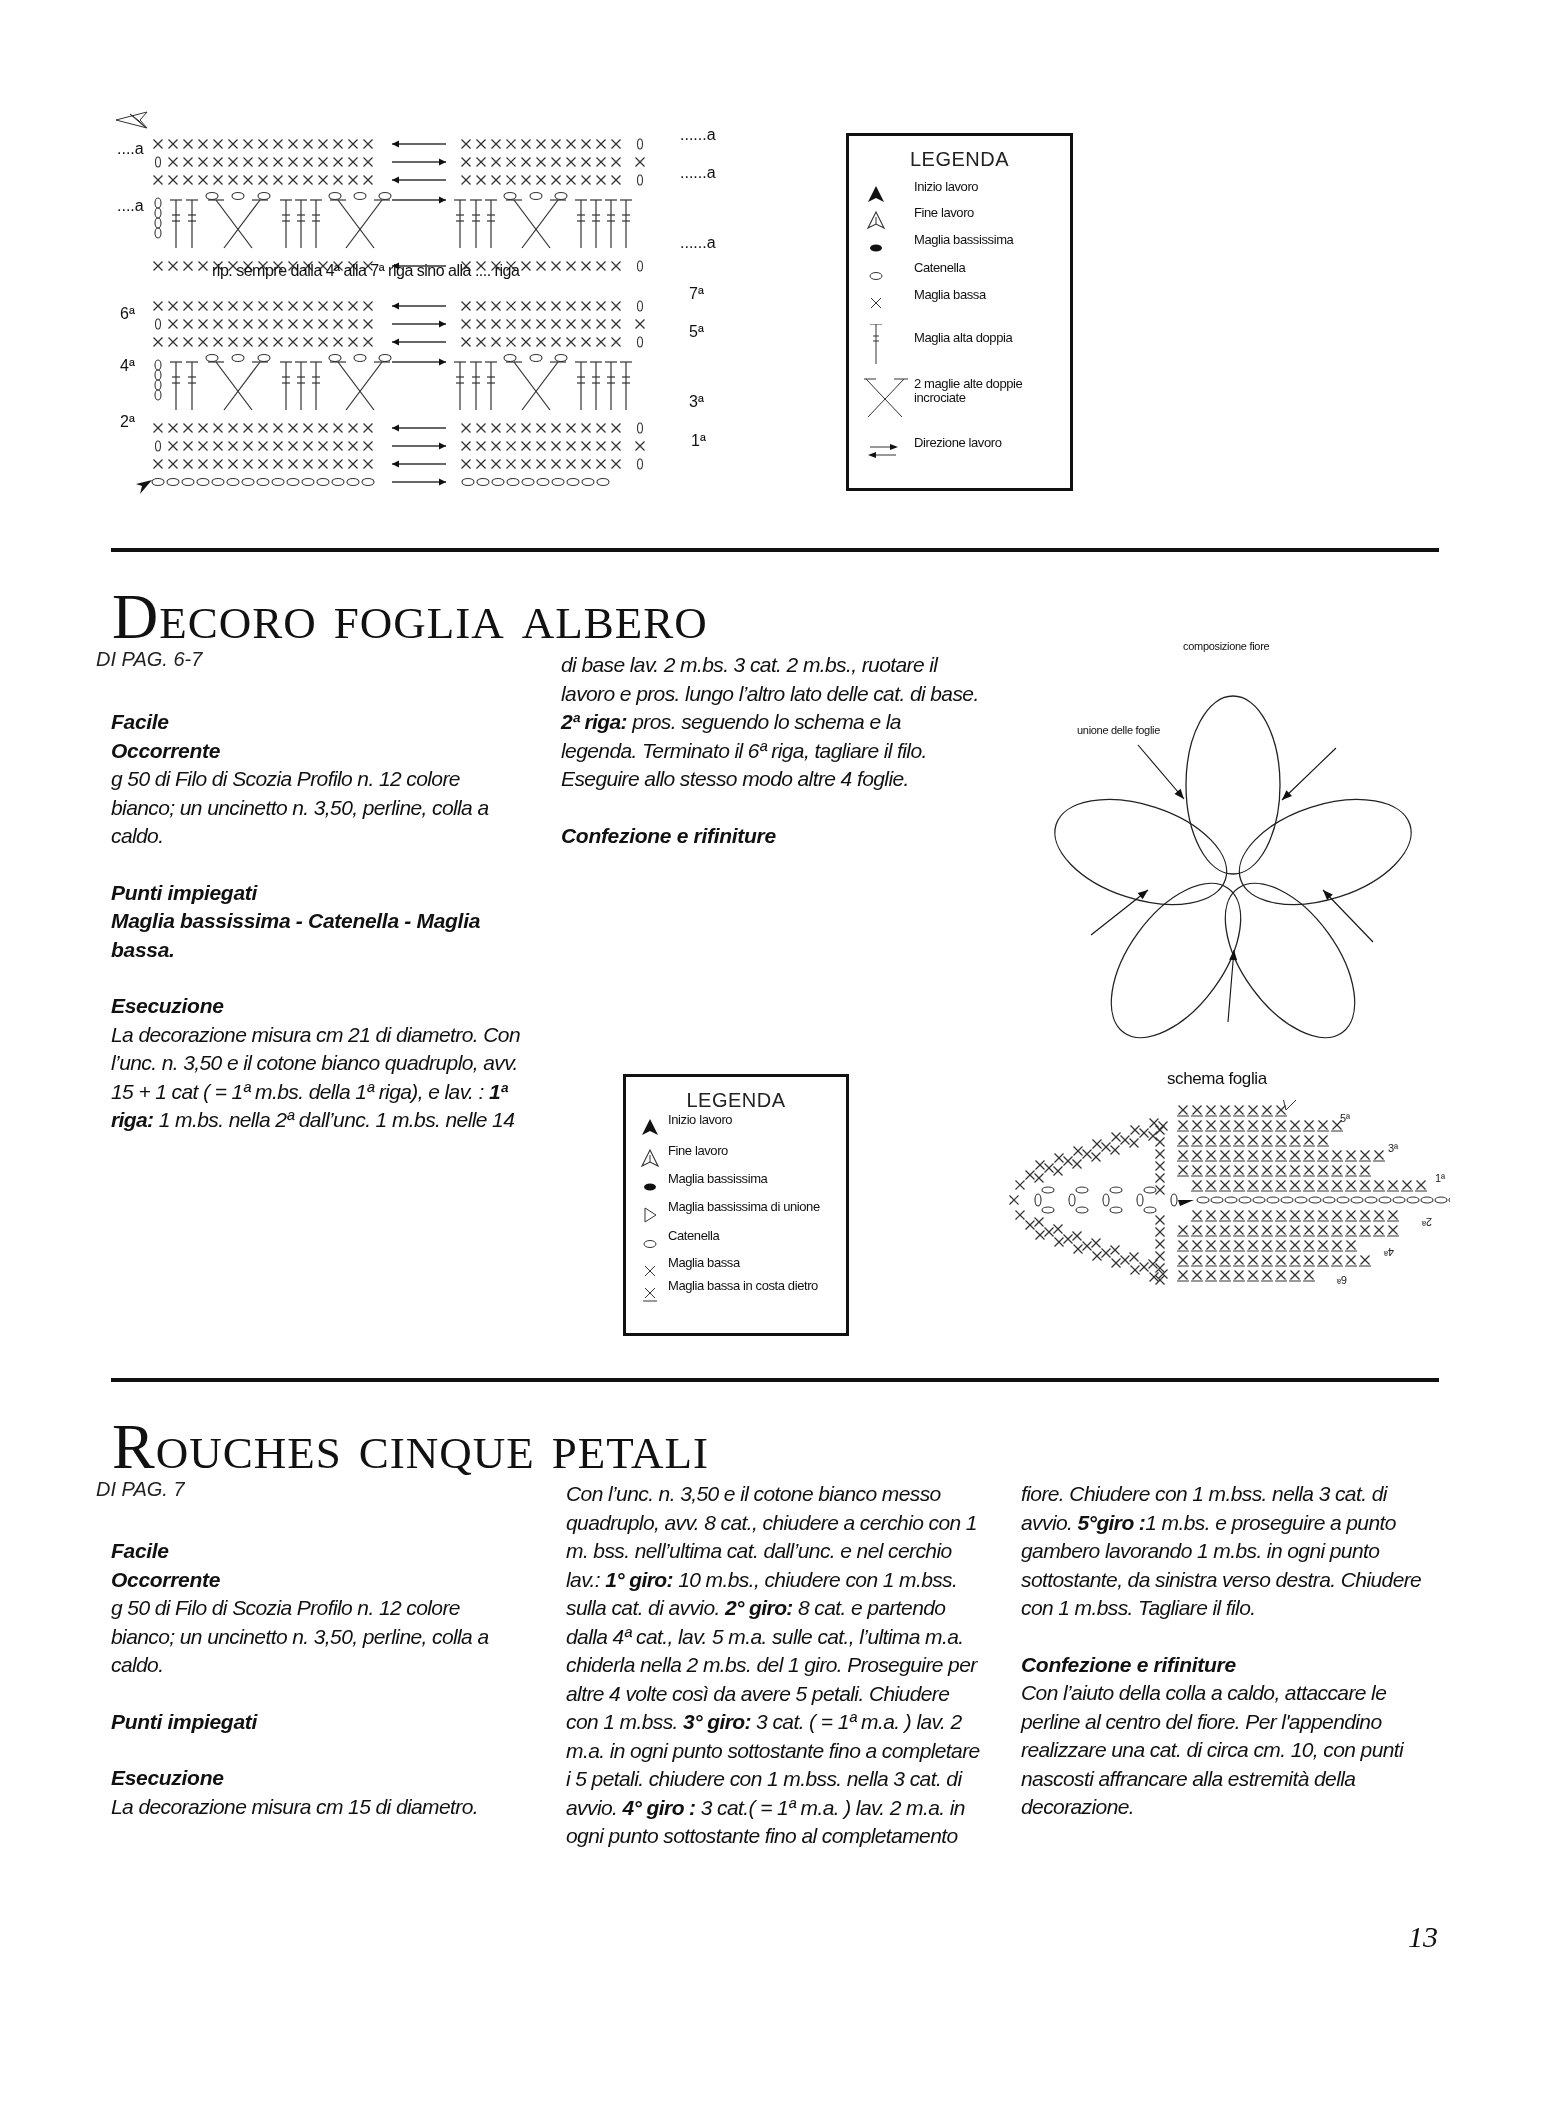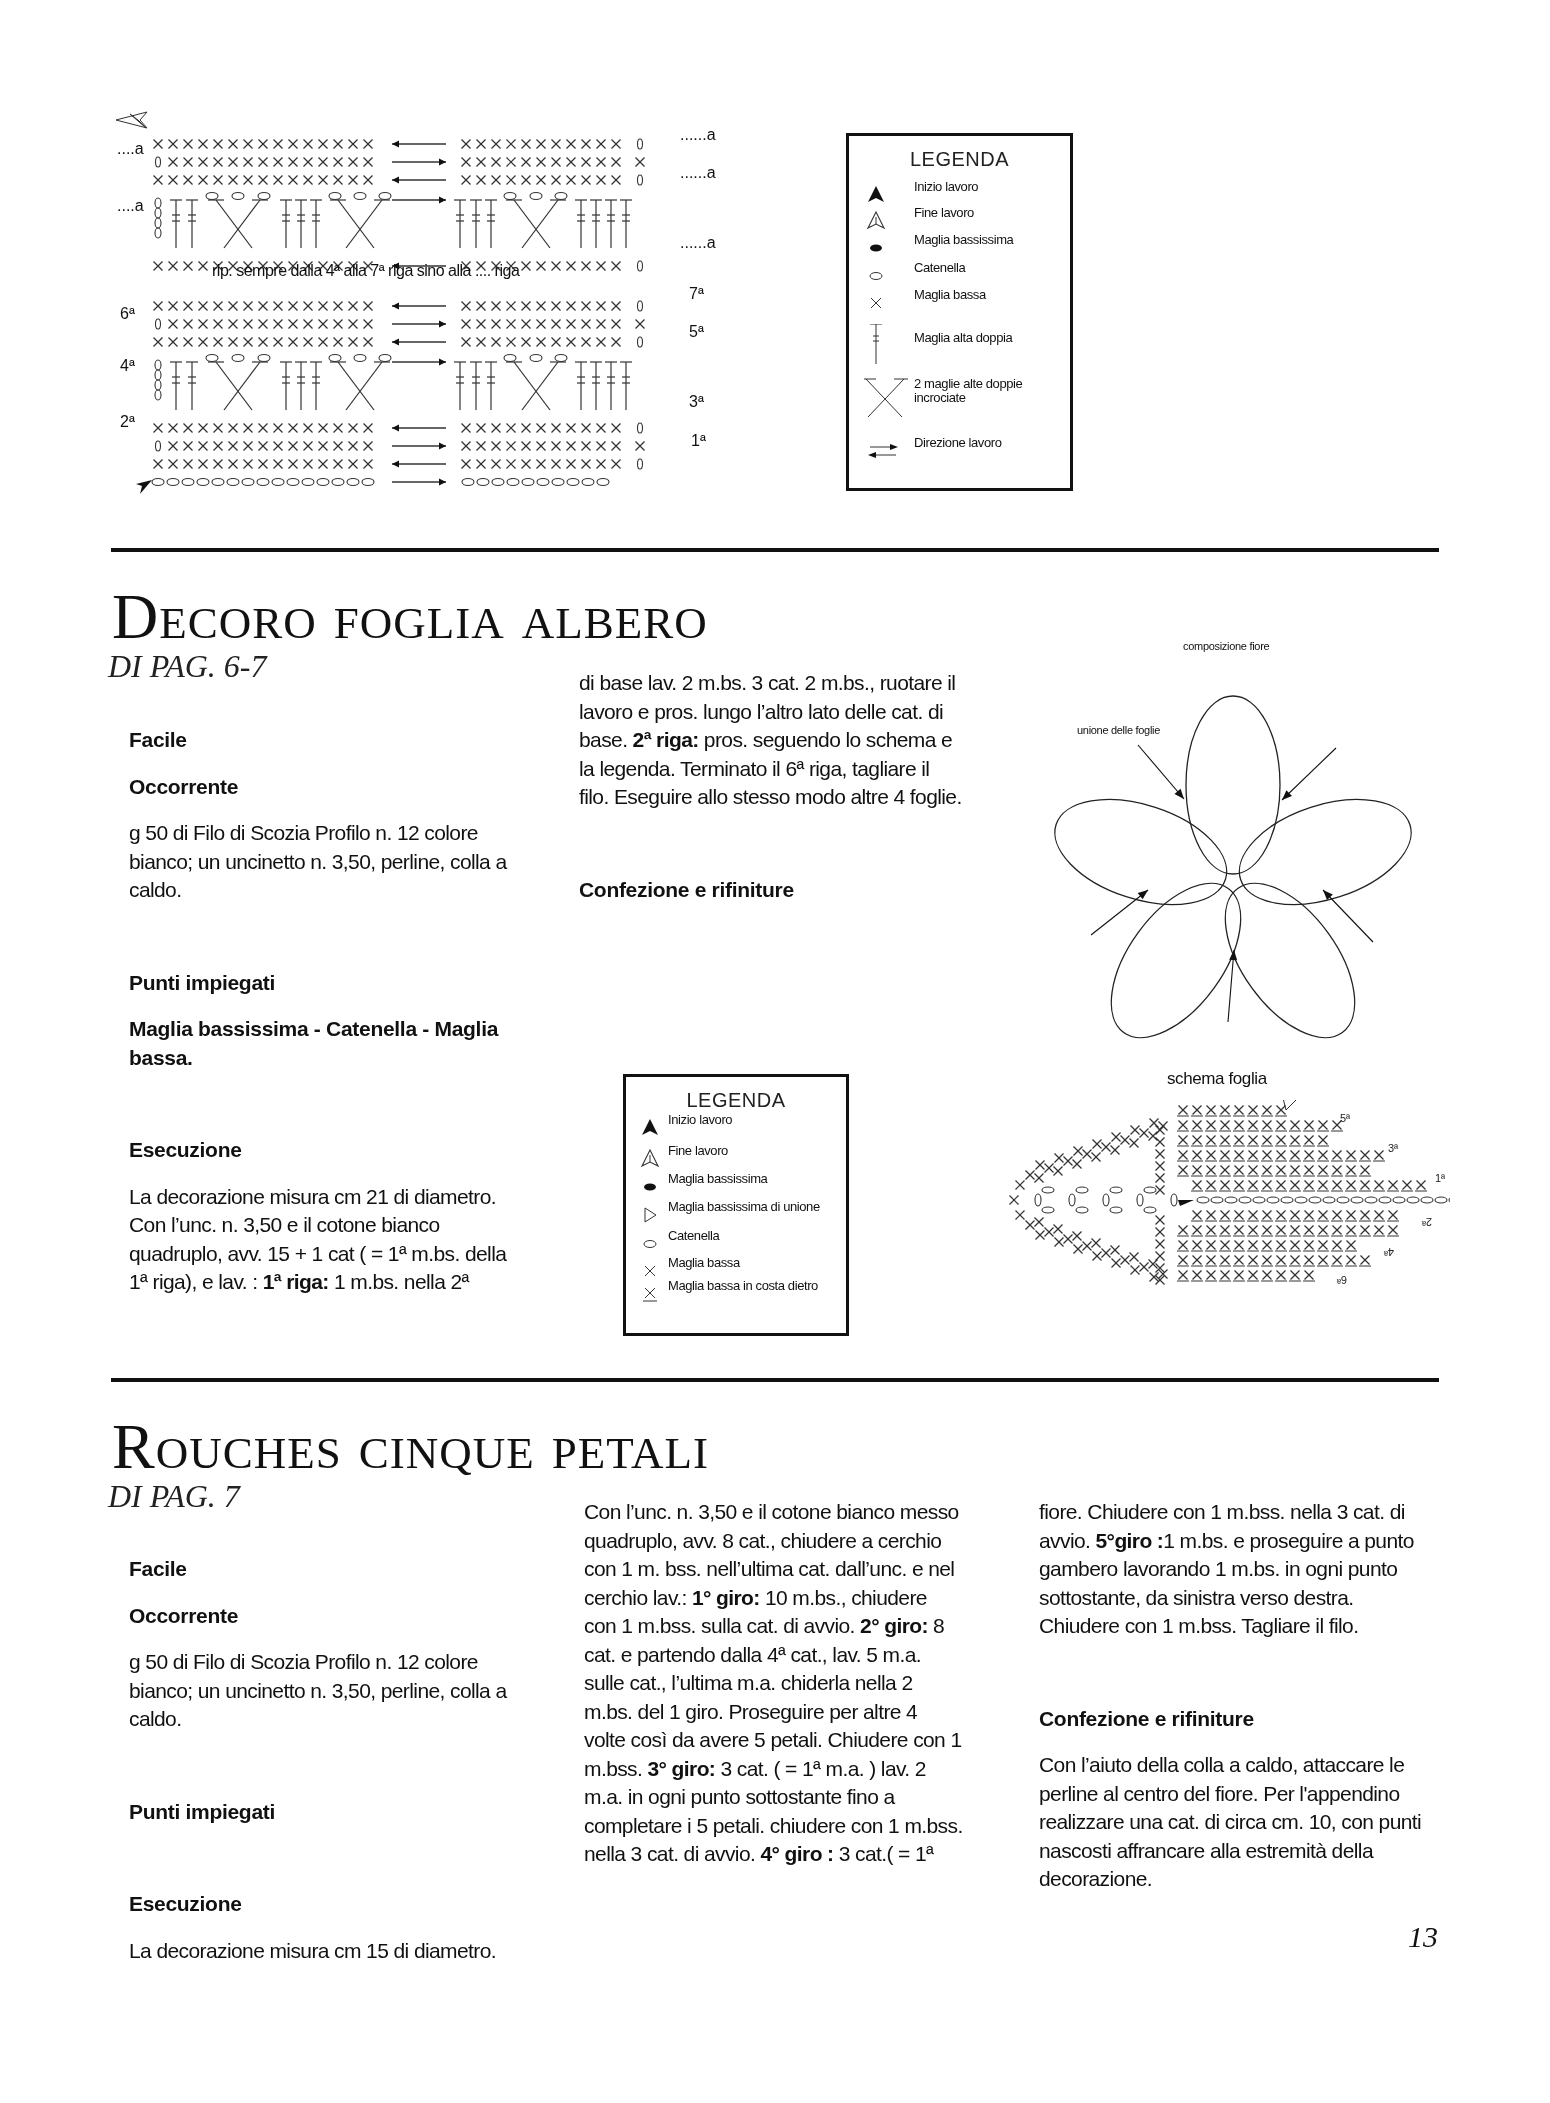--- a/index.html
+++ b/index.html
@@ -3,23 +3,23 @@
 <meta charset="utf-8">
 <style>
   html, body { margin:0; padding:0; background:#ffffff; }
   body { width:1550px; height:2103px; position:relative; overflow:hidden; color:#111; font-family:"Liberation Sans", sans-serif; }
   .abs { position:absolute; }
   .legend-box { position:absolute; border:3px solid #111; background:#fff; box-sizing:border-box;margin-left:8px; }
   .legend-title { font-family:"Liberation Sans", sans-serif; text-align:center; color:#222; letter-spacing:0.5px; }
   .legend-row { position:absolute; display:flex; align-items:center; font-size:13px; letter-spacing:-0.4px; color:#111; }
   .rule { position:absolute; left:111px; width:1328px; height:4px; background:#111; }
   .section-title { position:absolute; left:112px; font-family:"Liberation Serif", serif; font-variant:small-caps; font-size:64px; line-height:64px; color:#111; letter-spacing:1px; white-space:nowrap; }
-  .section-sub { position:absolute; left:108px; font-family:Liberation Serif, serif; font-style:italic; font-size:32px; color:#222; }
+  .section-sub { position:absolute; left:96px; font-family:Liberation Sans, sans-serif; font-style:italic; font-size:20px; color:#222; }
   .col { position:absolute; font-size:21px; line-height:28.5px; color:#111; letter-spacing:-0.6px; }
-  .col p { margin:18px; }
+  .col p { margin:0;font-style:italic; }
   .col .h { font-weight:bold; letter-spacing:-0.3px; }
   .col .gap { height:28px; }
   .col b { font-weight:bold; }
   .page-number { position:absolute; left:1408px; top:1920px; font-family:"Liberation Serif", serif; font-style:italic; font-size:30px; color:#111; }
   svg text { font-family:"Liberation Sans", sans-serif; }
 </style>
 </head>
 <body>
 
 <svg class="abs" id="top-chart" style="left:100px;top:100px;" width="620" height="400" viewBox="0 0 620 400">

